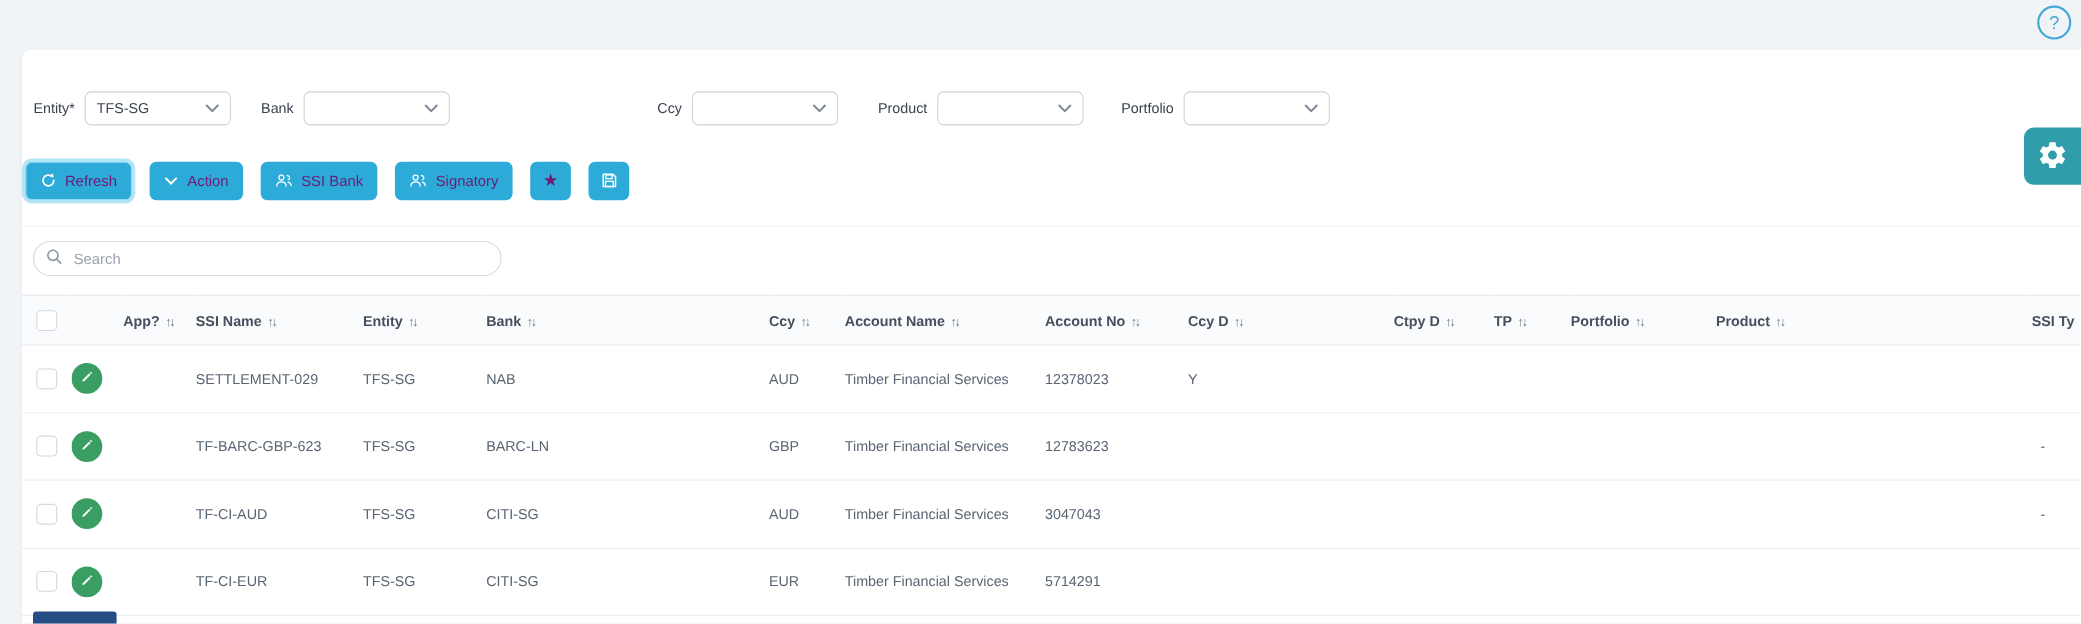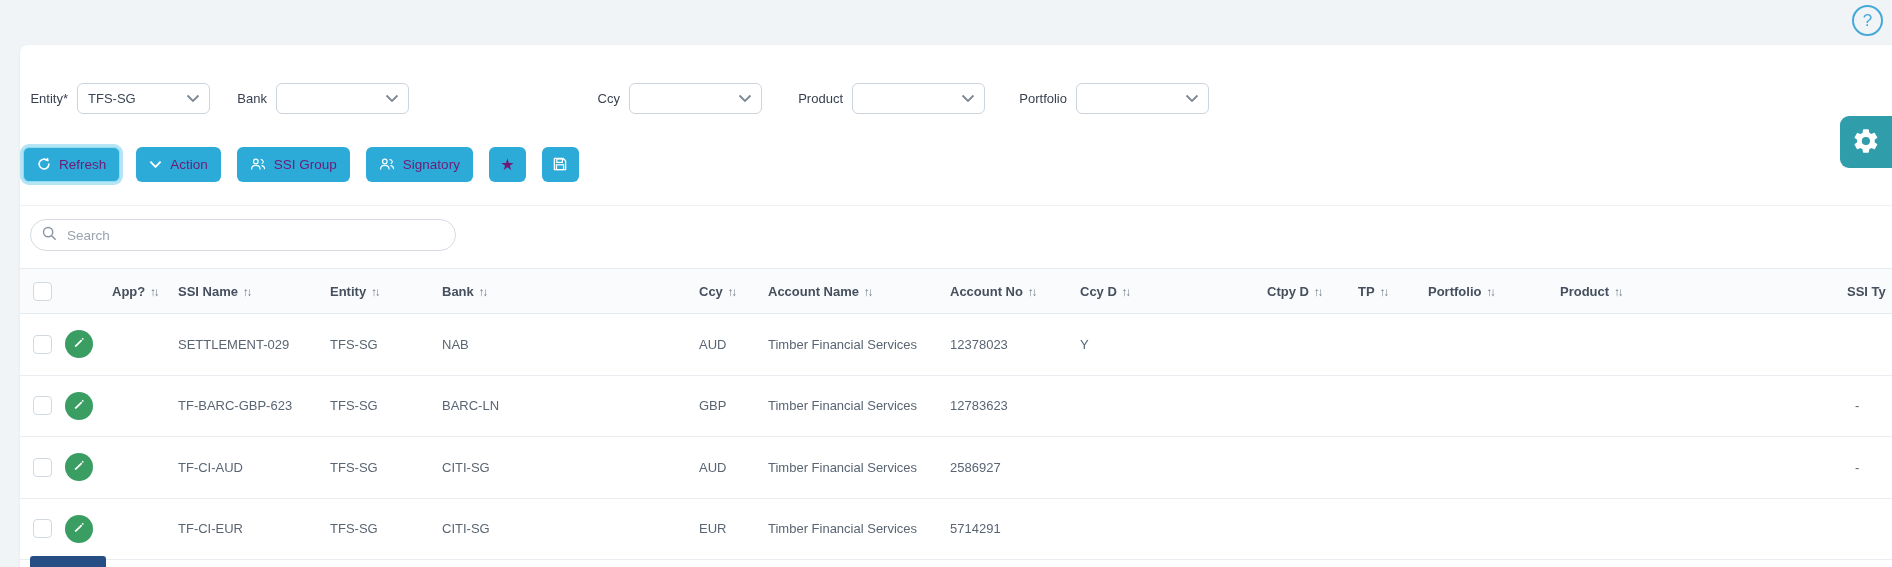--- a/index.html
+++ b/index.html
@@ -176,21 +176,21 @@
     </button>
     <button class="btn">
       <span>
         <svg width="16" height="14" viewBox="0 0 22 18">
             <circle cx="8" cy="5.5" r="3.1" fill="none" stroke="#fff" stroke-width="1.6"></circle>
             <path d="M2.2 16c0-3.2 2.6-5.2 5.8-5.2s5.8 2 5.8 5.2" fill="none" stroke="#fff" stroke-width="1.6" stroke-linecap="round"></path>
             <path d="M14.6 3.2a2.7 2.7 0 1 1 1.4 5.2" fill="none" stroke="#fff" stroke-width="1.5"></path>
             <path d="M16.3 11.2c2.3.5 3.7 2.2 3.7 4.4" fill="none" stroke="#fff" stroke-width="1.5" stroke-linecap="round"></path>
           </svg>
       </span>
-      <span>SSI Group</span>
+      <span>SSI Bank</span>
     </button>
     <button class="btn">
       <span>
         <svg width="16" height="14" viewBox="0 0 22 18">
             <circle cx="8" cy="5.5" r="3.1" fill="none" stroke="#fff" stroke-width="1.6"></circle>
             <path d="M2.2 16c0-3.2 2.6-5.2 5.8-5.2s5.8 2 5.8 5.2" fill="none" stroke="#fff" stroke-width="1.6" stroke-linecap="round"></path>
             <path d="M14.6 3.2a2.7 2.7 0 1 1 1.4 5.2" fill="none" stroke="#fff" stroke-width="1.5"></path>
             <path d="M16.3 11.2c2.3.5 3.7 2.2 3.7 4.4" fill="none" stroke="#fff" stroke-width="1.5" stroke-linecap="round"></path>
           </svg>
       </span>
@@ -326,21 +326,21 @@
                     <path d="M10.7 3.5l1.2-1.2 1.5 1.5-1.2 1.2z" fill="#fff"></path>
                   </svg></span>
               </button>
             </td>
           <td></td>
           <td>TF-CI-AUD</td>
           <td>TFS-SG</td>
           <td>CITI-SG</td>
           <td>AUD</td>
           <td>Timber Financial Services</td>
-          <td>2586927</td>
+          <td>3047043</td>
           <td></td>
           <td></td>
           <td></td>
           <td></td>
           <td></td>
           <td class="pad8">-</td>
         </tr>
         <tr>
           <td>
               <div class="cb"></div>

